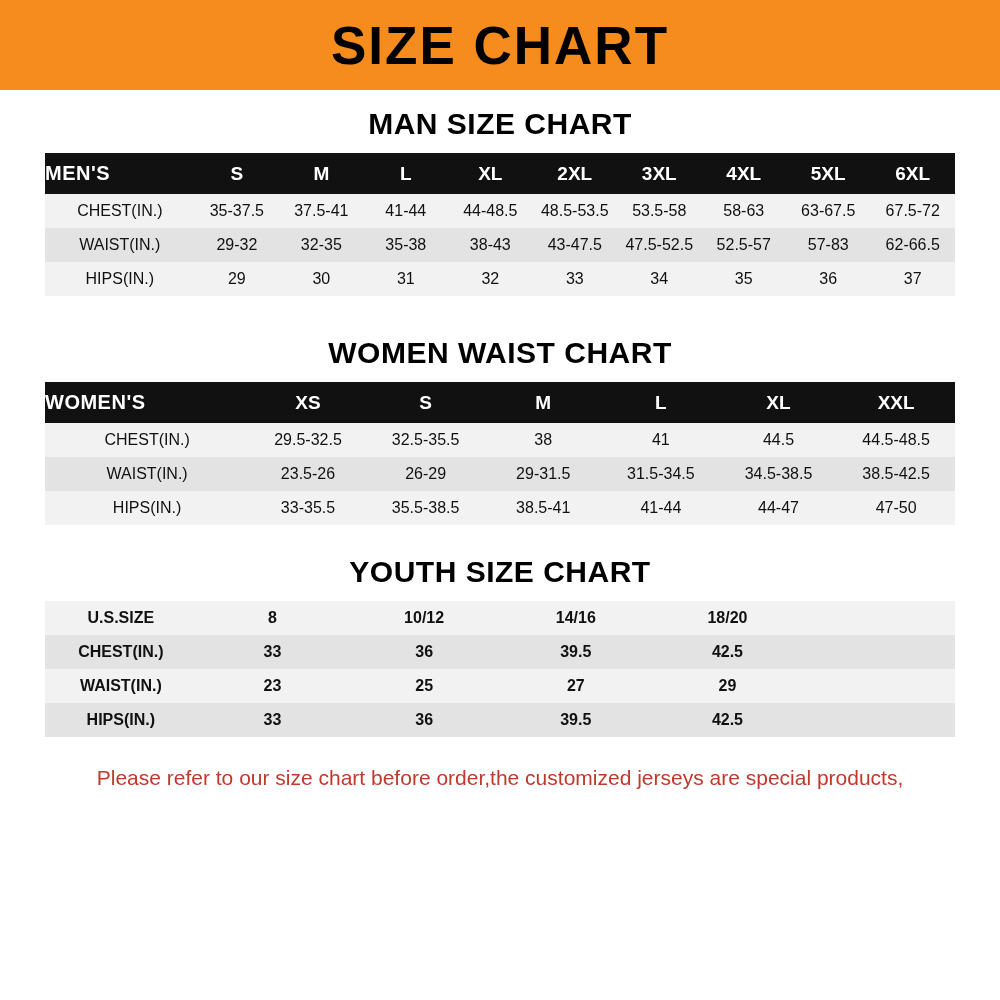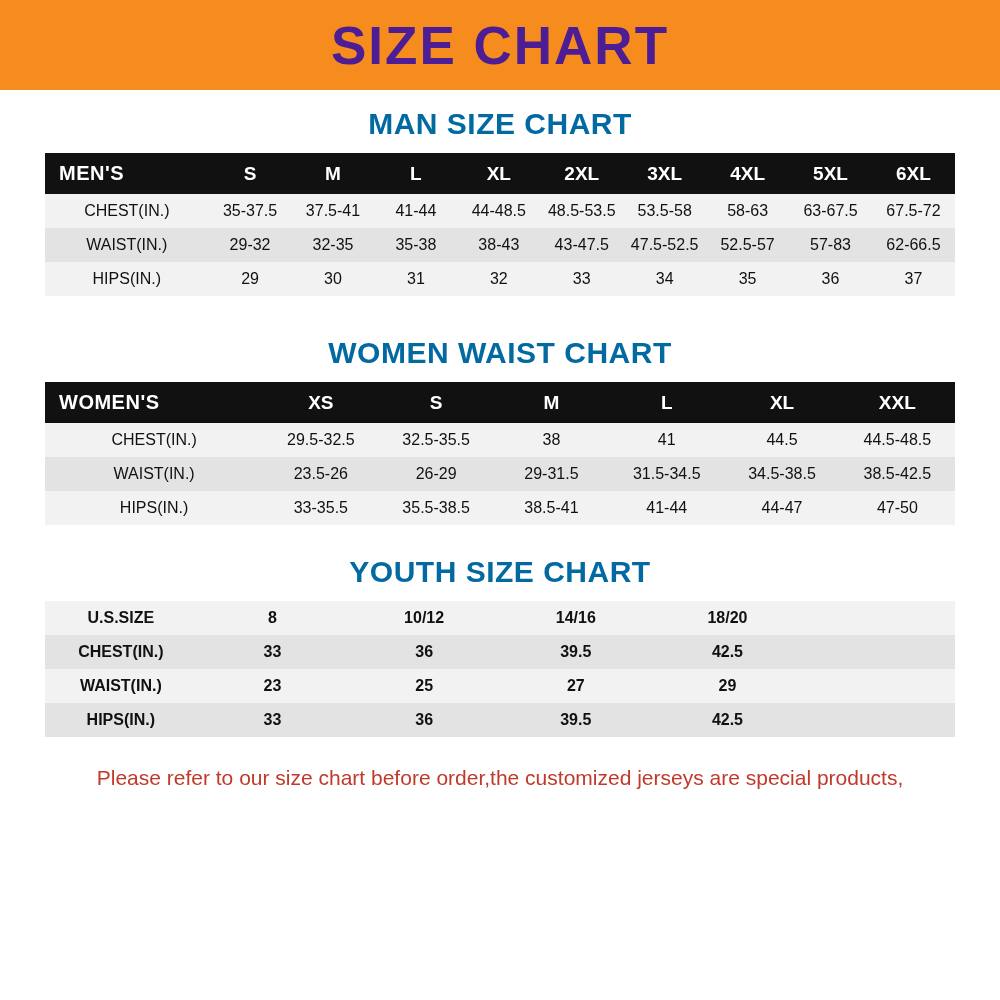--- a/index.html
+++ b/index.html
@@ -27,29 +27,29 @@
     background: #F68B1E;
     display: flex;
     align-items: center;
     justify-content: center;
   }
   .banner-title {
     font-family: "Liberation Sans", sans-serif;
     font-weight: bold;
     font-size: 53px;
     letter-spacing: 2px;
-    color: #4c1d95;
+    color: #000000;
     text-transform: uppercase;
   }
   
   .section-title {
     text-align: center;
     font-weight: bold;
     font-size: 30px;
-    color: #0369a1;
+    color: #000000;
     letter-spacing: 0.5px;
     margin: 0;
     padding: 0;
   }
   .sec-man-title { margin-top: 17px; }
   .sec-women-title { margin-top: 40px; }
   .sec-youth-title { margin-top: 30px; }
 
   
   .table-wrap {
@@ -66,21 +66,21 @@
   }
   table.size-table tr.head-row th {
     color: #ffffff;
     font-weight: bold;
     font-size: 19px;
     padding: 9px 4px;
     text-align: center;
   }
   table.size-table tr.head-row th.rowlabel {
     text-align: left;
-    padding-left: 14px;
+    padding-left: 0;
     font-size: 20px;
     letter-spacing: 0.5px;
   }
   table.size-table tr.body-row td {
     font-size: 16px;
     color: #111111;
     text-align: center;
     padding: 8px 2px;
   }
   table.size-table tr.body-row td.rowlabel {

